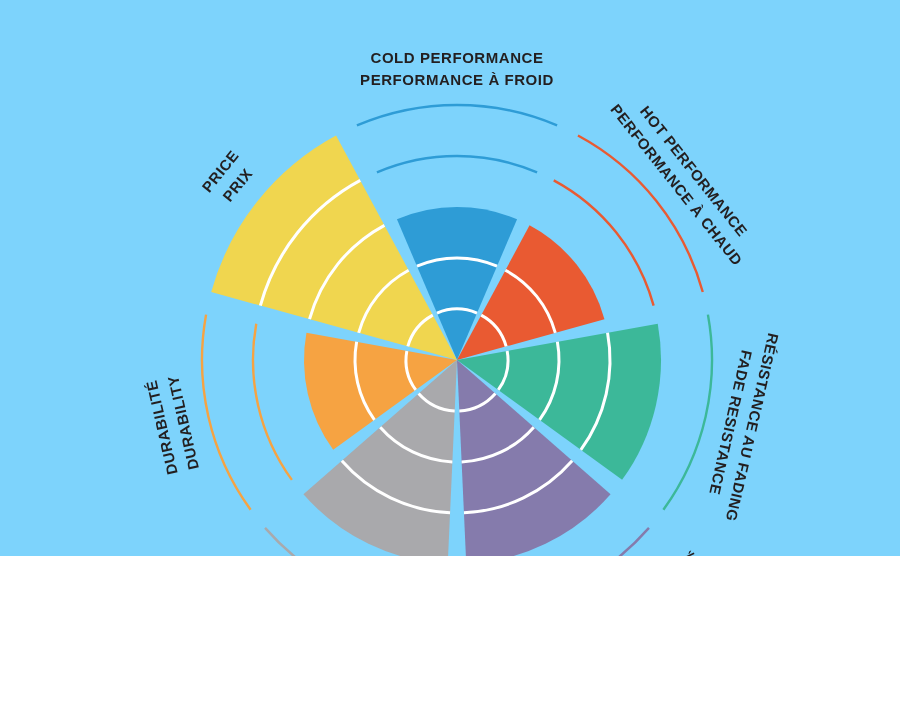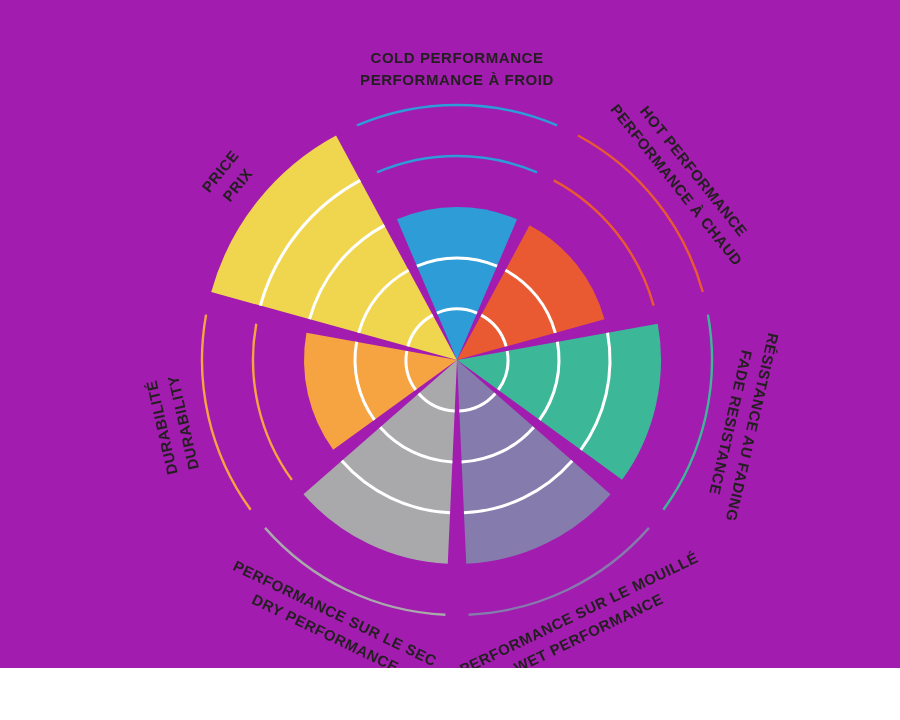--- a/index.html
+++ b/index.html
@@ -1,16 +1,16 @@
 <!DOCTYPE html>
 <html><head>
 <meta charset="utf-8">
 <style>
   html,body{margin:0;padding:0;background:#ffffff;}
-  .stage{position:relative;width:900px;height:668px;background:#a21caf;overflow:hidden;
+  .stage{position:relative;width:900px;height:556px;background:#7dd3fc;overflow:hidden;
          font-family:"Liberation Sans",sans-serif;}
   svg{display:block;}
   .cat-label{font-family:"Liberation Sans",sans-serif;font-weight:700;font-size:15px;
              letter-spacing:.55px;fill:#231f20;}
 </style>
 </head>
 <body>
 
 <div class="stage">
   <svg id="chart-svg" width="900" height="720" viewBox="0 0 900 720">

